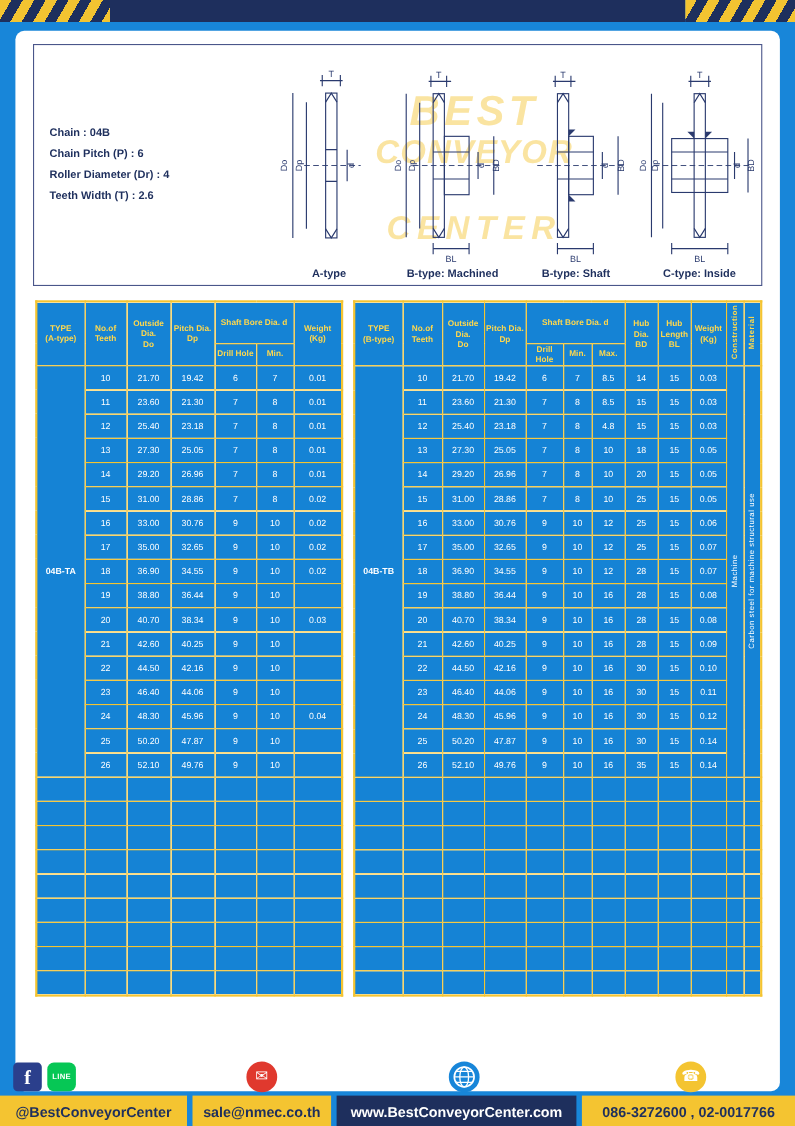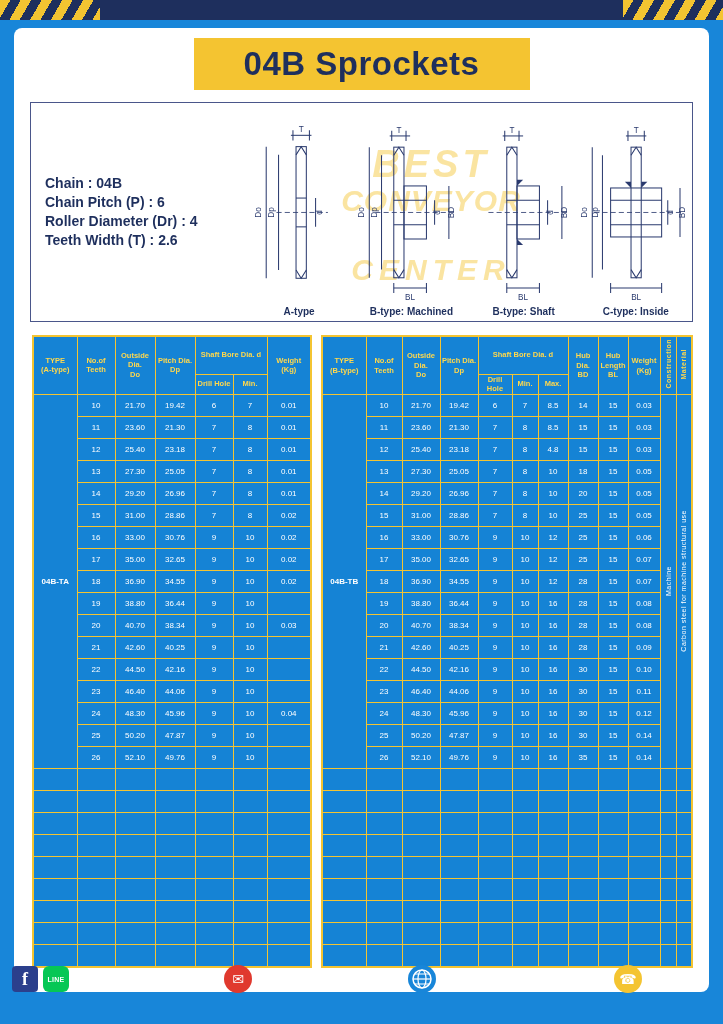--- a/index.html
+++ b/index.html
@@ -17,21 +17,21 @@
   .title-banner { margin:10px auto 0; width:336px; height:52px; background:#f4c431; color:#1e2f5d;
     font-size:33px; font-weight:bold; display:flex; align-items:center; justify-content:center; letter-spacing:0.5px; }
 
   
   .drawing-panel { position:relative; margin:12px 16px 0; height:220px; border:1px solid #4a568a; display:flex; overflow:hidden; }
   .watermark { position:absolute; left:250px; top:42px; width:300px; text-align:center; color:#f4c431; opacity:0.45;
     font-weight:bold; font-style:italic; line-height:1.05; z-index:0; }
   .watermark .w1 { font-size:38px; letter-spacing:4px; }
   .watermark .w2 { font-size:30px; letter-spacing:1px; }
   .watermark .w3 { font-size:30px; letter-spacing:6px;margin-top:38px; }
-  .specs { align-self:center; padding-left:14px; width:212px; color:#1e2f5d; font-size:14px; font-weight:bold; line-height:19px; z-index:1; }
+  .specs { align-self:center; padding-left:14px; width:212px; color:#1e2f5d; font-size:10px; font-weight:bold; line-height:19px; z-index:1; }
   .figure { flex:1; display:flex; flex-direction:column; align-items:center; justify-content:flex-end; padding-bottom:4px; z-index:1; }
   .figure svg { width:100%; height:180px; }
   .figure figcaption { color:#1e2f5d; font-size:10px; font-weight:bold; margin-top:2px; }
   .draw line, .draw rect, .draw path { stroke:#2a3a6e; fill:none; stroke-width:1; }
   .draw .cl { stroke-dasharray:5 3; stroke-width:0.8; }
   .draw .weld { fill:#2a3a6e; stroke:none; }
   .draw text { fill:#2a3a6e; font-size:8px; font-family:"Liberation Sans",sans-serif; }
 
   
   .tables-row { display:flex; gap:9px; margin:13px 18px 0;border-radius:28px; }
@@ -68,21 +68,20 @@
 <div class="page">
 
   <div class="hazard-bar">
     <div class="hz-stripes"></div>
     <div class="hz-solid"></div>
     <div class="hz-stripes"></div>
   </div>
 
   <div class="card">
 
-    <div class="title-banner">04B Sprockets</div>
 
     <div class="drawing-panel">
       <div class="watermark">
         <div class="w1">BEST</div>
         <div class="w2">CONVEYOR</div>
         <div class="w3">CENTER</div>
       </div>
 
       <div class="specs">
         <div>Chain : 04B</div>
@@ -838,14 +837,20 @@
         <line x1="5" y1="14" x2="23" y2="14" stroke="#ffffff" stroke-width="1.2"></line>
         <line x1="6.5" y1="9" x2="21.5" y2="9" stroke="#ffffff" stroke-width="1"></line>
         <line x1="6.5" y1="19" x2="21.5" y2="19" stroke="#ffffff" stroke-width="1"></line>
       </svg>
     </div>
     <div class="ficon icon-phone">
         <span class="glyph">☎</span>
       </div>
   </div>
 
+  <div class="footer-bar">
+    <div class="fseg seg1">@BestConveyorCenter</div>
+    <div class="fseg seg2">sale@nmec.co.th</div>
+    <div class="fseg seg3 dark">www.BestConveyorCenter.com</div>
+    <div class="fseg seg4">086-3272600 , 02-0017766</div>
+  </div>
 
 </div>
 
 </body></html>

